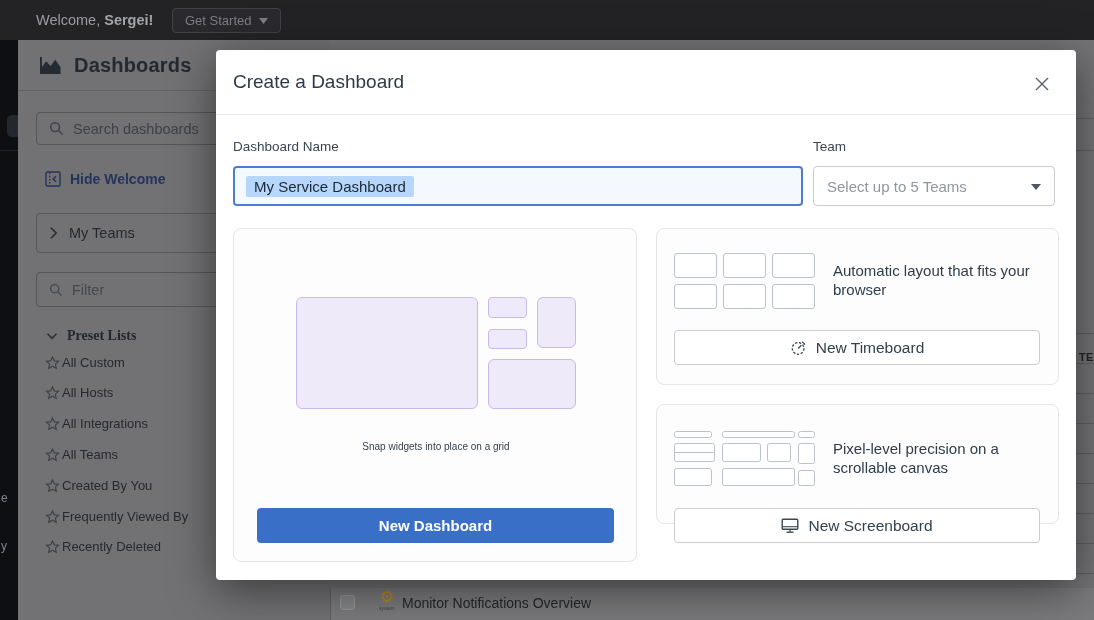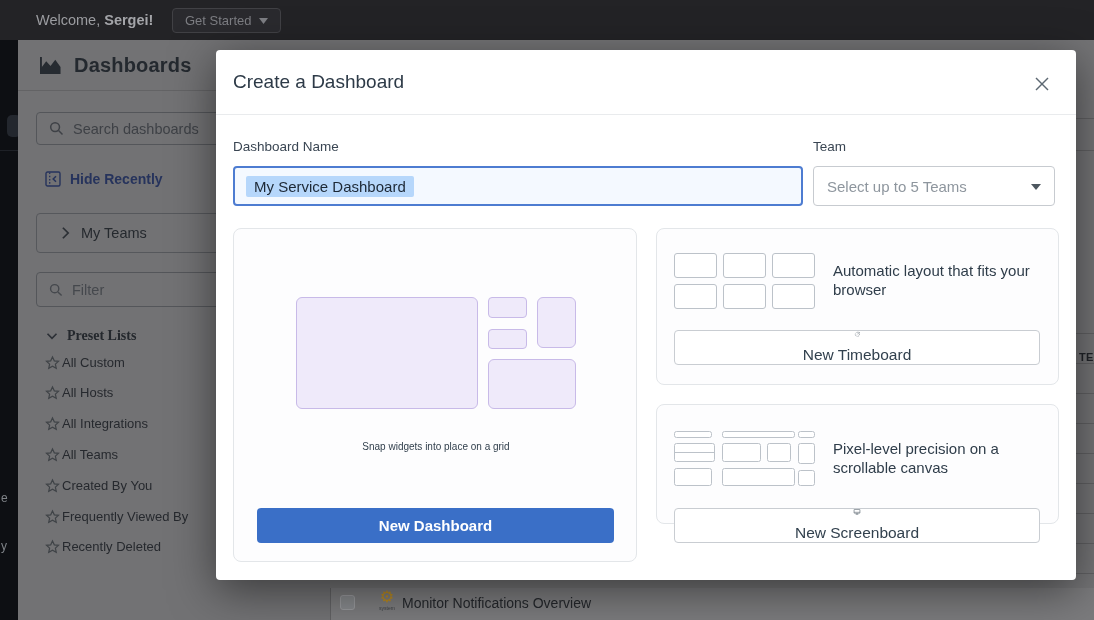--- a/index.html
+++ b/index.html
@@ -23,21 +23,21 @@
 
   
   .sidebar { position:absolute; left:18px; top:40px; width:312px; height:580px; background:#727274; }
   .sb-title { position:absolute; left:20px; top:14px; display:flex; align-items:center; gap:11px; color:#24292f; }
   .sb-title .txt { font-size:20px; font-weight:600; letter-spacing:.2px; }
   .sb-div { position:absolute; left:0; top:50px; width:312px; height:1px; background:#636365; }
   .sb-input { position:absolute; left:18px; width:276px; border:1px solid #54565a; border-radius:4px; display:flex; align-items:center; gap:9px; padding:0 12px; color:#3e4146; }
   .sb-input.search { top:72px; height:33px; font-size:14.5px; }
   .sb-input.filter { top:232px; height:35px; font-size:14.5px; color:#45484d; }
   .hide-controls { position:absolute; left:27px; top:131px; display:flex; align-items:center; gap:9px; color:#26335c; font-size:14px; font-weight:600; }
-  .my-teams { position:absolute; left:18px; top:173px; width:276px; height:40px; border:1px solid #56585c; border-radius:4px; display:flex; align-items:center; gap:11px; padding:0 24px; color:#25292e; font-size:14.5px; }
+  .my-teams { position:absolute; left:18px; top:173px; width:276px; height:40px; border:1px solid #56585c; border-radius:4px; display:flex; align-items:center; gap:11px; padding:0 12px; color:#25292e; font-size:14.5px; }
   .preset-hdr { position:absolute; left:28px; top:288px; display:flex; align-items:center; gap:9px; color:#24282d; font-size:14px; font-weight:700;font-family:Liberation Serif, serif; }
   .preset-item { position:absolute; left:26px; width:286px; height:30px; display:flex; align-items:flex-start; gap:1px; color:#26292e; font-size:13px; }
   .preset-item svg { flex:none; color:#3f4347; }
 
   
   .te-hdr { position:absolute; left:1079px; top:307px; font-size:11px; font-weight:700; color:#202328; letter-spacing:.4px;margin-top:44px; }
   .strip-line { position:absolute; left:1076px; width:18px; height:1px; background:#616163; }
   .bottom-row { position:absolute; left:330px; top:588px; width:764px; height:32px; background:#7b7b7d; border-left:1px solid #616163; }
   .bottom-row .cb { position:absolute; left:9px; top:7px; width:15px; height:15px; border:1.5px solid #98999c; border-radius:3px; background:#86888b; }
   .gear-wrap { position:absolute; left:42px; top:-1px; width:28px; text-align:center; }
@@ -60,21 +60,21 @@
   .card { position:absolute; border:1px solid #e3e6e9; border-radius:8px; background:#fdfdfe; }
   .card.grid-card { left:17px; top:178px; width:404px; height:334px; }
   .card.tb-card { left:440px; top:178px; width:403px; height:157px; }
   .card.sb-card { left:440px; top:354px; width:403px; height:120px; }
 
   .lav { position:absolute; background:#efeafa; border:1.5px solid #c8bae8; }
   .caption { position:absolute; font-size:10px; color:#33414e; }
   .grid-card .caption { left:0; top:212px; width:404px; text-align:center; }
 
   .primary-btn { position:absolute; left:23px; top:279px; width:357px; height:35px; background:#3a6fc7; border-radius:4px; color:#ffffff; font-size:15px; font-weight:600; text-align:center; line-height:35px; cursor:pointer; }
-  .secondary-btn { position:absolute; left:17px; width:366px; height:35px; background:#fff; border:1px solid #c9cdd2; border-radius:4px; display:flex; align-items:center; justify-content:center; gap:9px; font-size:15.5px; font-weight:500; color:#32414e; cursor:pointer;flex-direction:column; }
+  .secondary-btn { position:absolute; left:17px; width:366px; height:35px; background:#fff; border:1px solid #c9cdd2; border-radius:4px; display:flex; align-items:center; justify-content:center; gap:9px; font-size:15.5px; font-weight:500; color:#32414e; cursor:pointer; }
   .secondary-btn svg { color:#3a4854; }
   .tb-card .secondary-btn { top:101px; }
   .sb-card .secondary-btn { top:103px; }
 
   .mini-grid { position:absolute; left:17px; top:24px; display:grid; grid-template-columns:repeat(3,43px); grid-template-rows:25px 25px; gap:6px 6px; }
   .mini-grid div { border:1px solid #bcc2c9; border-radius:3px; background:#fff; }
   .card-text { position:absolute; left:176px; width:212px; font-size:15px; line-height:19px; color:#2f3d4a; }
   .tb-card .card-text { top:32px; }
   .sb-card .card-text { top:34px; }
 
@@ -121,21 +121,21 @@
         </svg>
       <span>Search dashboards</span>
     </div>
 
     <div class="hide-controls">
       <svg width="16" height="16" viewBox="0 0 16 16">
         <rect x="1" y="1" width="14" height="14" rx="1.5" stroke="currentColor" stroke-width="1.4" fill="none"></rect>
         <line x1="4.7" y1="1.5" x2="4.7" y2="14.5" stroke="currentColor" stroke-width="1.3" stroke-dasharray="1.6 1.6"></line>
         <path d="M11 5.3 L8.2 8 L11 10.7" stroke="currentColor" stroke-width="1.5" fill="none"></path>
       </svg>
-      <span>Hide Recently</span>
+      <span>Hide Welcome</span>
     </div>
 
     <div class="my-teams">
       <svg width="9" height="14" viewBox="0 0 10 16">
           <path d="M2 2 L8 8 L2 14" stroke="#2b2f34" stroke-width="2" fill="none"></path>
         </svg>
       <span>My Teams</span>
     </div>
 
     <div class="sb-input filter">

